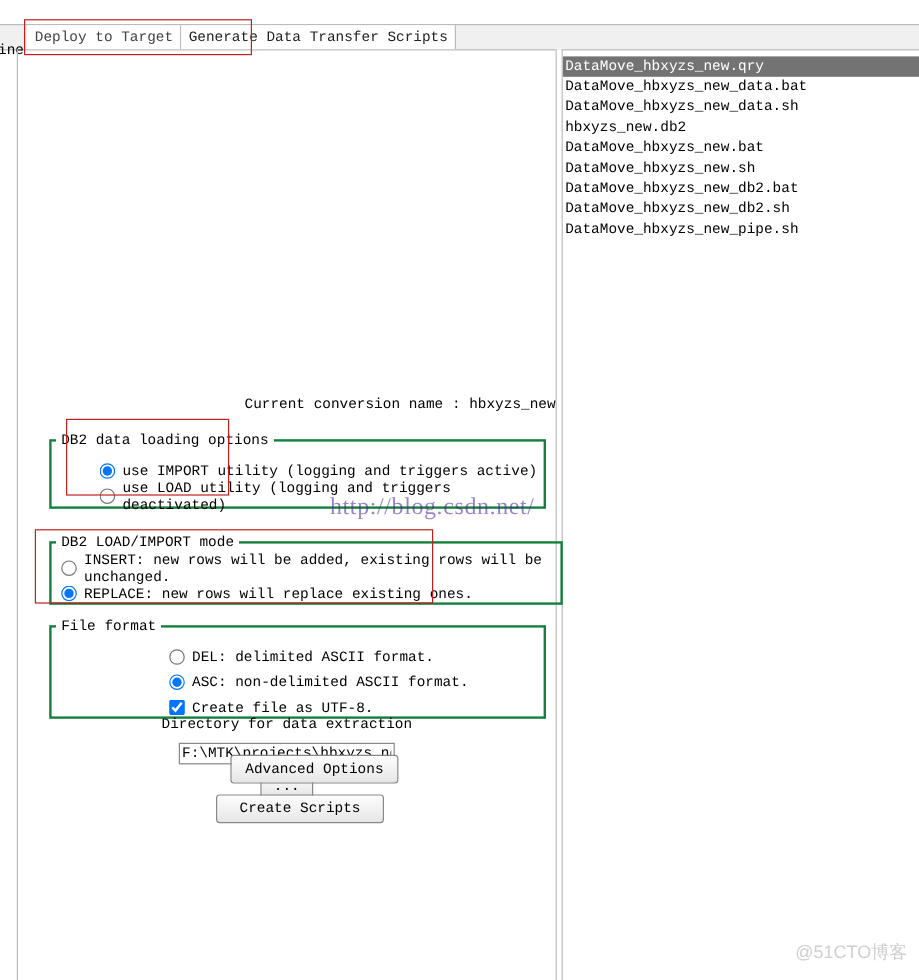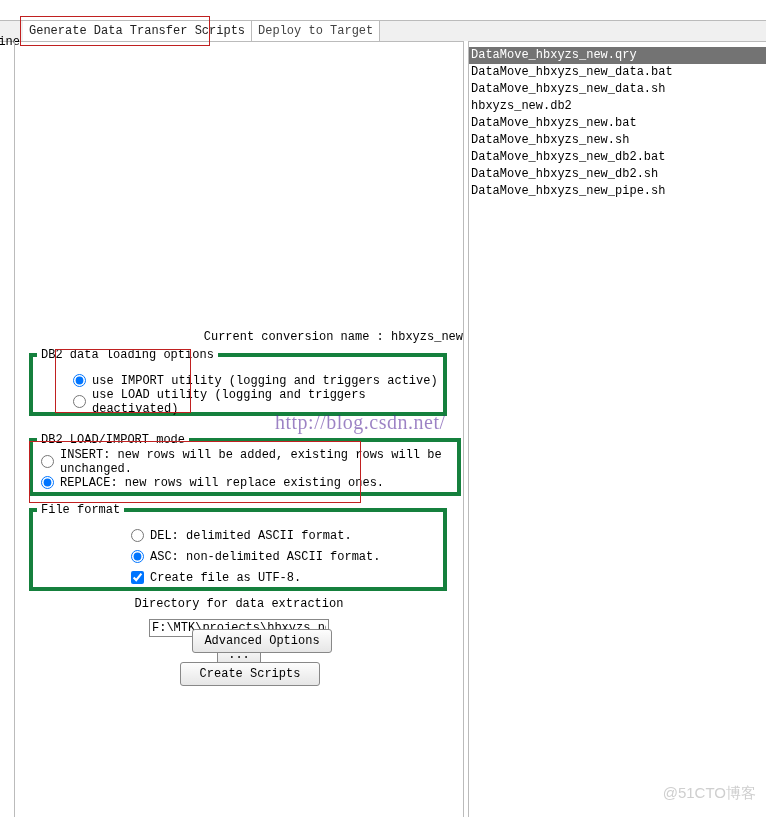--- a/index.html
+++ b/index.html
@@ -103,22 +103,22 @@
   .center-text {
     position: absolute;
     top: 289px;
     left: 0;
     right: 0;
     text-align: right;
     white-space: pre;
   }
   fieldset {
     position: absolute;
-    border: 4px solid #15803d;
-    margin: 0;
+    border: 2px solid #15803d;
+    margin: 12px;
     padding: 0;
   }
   fieldset > legend {
     padding: 0 4px;
     margin-left: 4px;
     font-size: 12px;
   }
   .fs1 { top: 307px; left: 14px; width: 410px; height: 60px; }
   .fs2 { top: 392px; left: 14px; width: 424px; height: 55px; }
   .fs3 { top: 462px; left: 14px; width: 410px; height: 80px; }
@@ -220,22 +220,22 @@
     color: #cfcfcf;
     font-weight: 500;
     pointer-events: none;
   }
 </style>
 </head>
 <body>
 
 <div class="tab-bar">
   <div class="tab-extra">ine</div>
+  <div class="tab">Deploy to Target</div>
   <div class="tab active">Generate Data Transfer Scripts</div>
-  <div class="tab">Deploy to Target</div>
 </div>
 <div class="red-box-tab"></div>
 
 <div class="main-area">
 
   <div class="left-col">
 
     <div class="center-text">Current conversion name : hbxyzs_new</div>
 
     <fieldset class="fs1">

